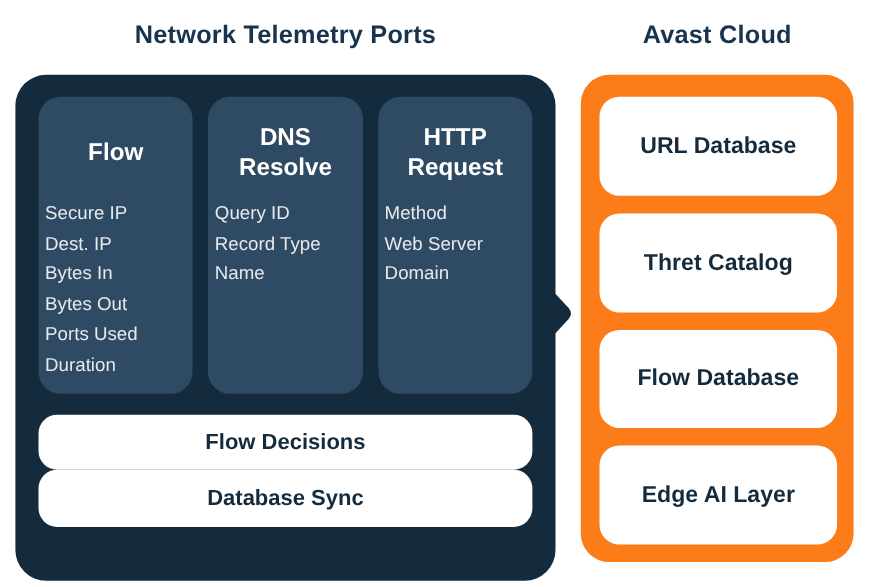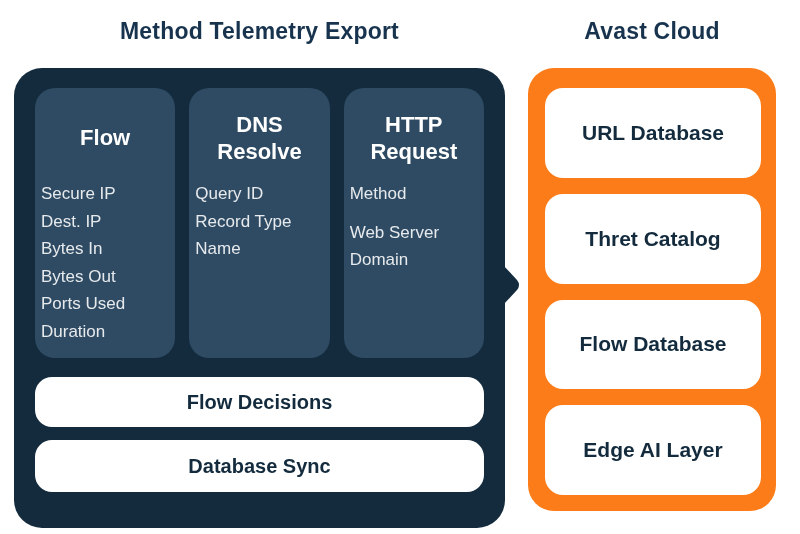--- a/index.html
+++ b/index.html
@@ -42,29 +42,29 @@
     display:flex;align-items:center;justify-content:center;
     text-align:center;color:#ffffff;font-size:22px;font-weight:bold;
     line-height:1.25;padding:0 14px;
   }
   .col-items{display:flex;flex-direction:column;}
   .item{
     text-align:left;color:var(--item_text);
     font-size:17px;line-height:27.5px;font-weight:normal;
     padding:0 6px;
   }
-  .item.spaced{margin-top:11px;}
+  .item.spaced{}
 
   .wide-bar{
     width:100%;height:50px;margin-top:19px;
     background:#ffffff;border-radius:17px;
     display:flex;align-items:center;justify-content:center;
     font-size:20px;font-weight:bold;color:var(--navy);
   }
-  .wide-bar.second{margin-top:13px;height:52px;}
+  .wide-bar.second{margin-top:0;height:52px;}
 
   .connector-arrow{
     position:absolute;left:503px;top:265px;width:20px;height:40px;
   }
   .connector-arrow svg{display:block;width:20px;height:40px;}
   .connector-arrow path{fill:var(--navy);}
 
   .cloud-panel{
     position:absolute;left:528px;top:68px;width:248px;height:443px;
     background:var(--orange);border-radius:26px;
@@ -76,21 +76,21 @@
     display:flex;align-items:center;justify-content:center;
     font-size:21px;font-weight:bold;color:var(--navy);
     text-align:center;
   }
 </style>
 </head>
 <body>
 
 <div class="page">
 
-  <div class="diagram-title title-left">Method Telemetry Export</div>
+  <div class="diagram-title title-left">Network Telemetry Ports</div>
 
   <div class="diagram-title title-right">Avast Cloud</div>
 
   <div class="telemetry-panel">
     <div class="columns-row">
 
       <div class="telemetry-column">
         <div class="col-title">Flow</div>
         <div class="col-items">
             <div class="item">Secure IP</div>

